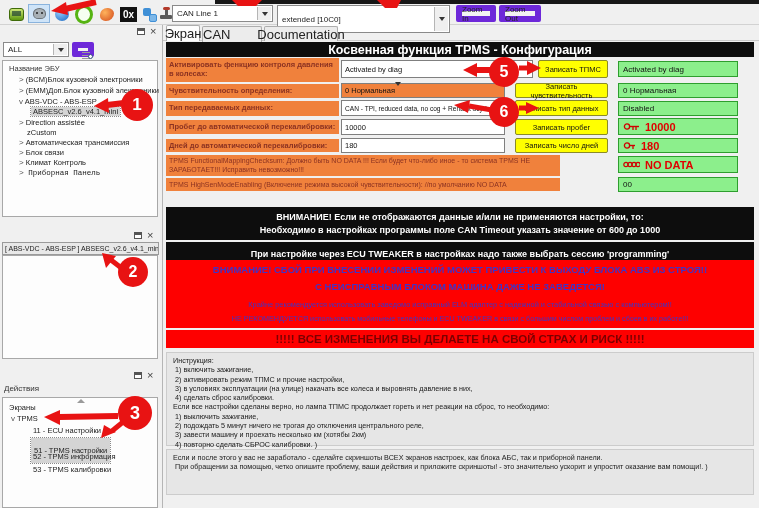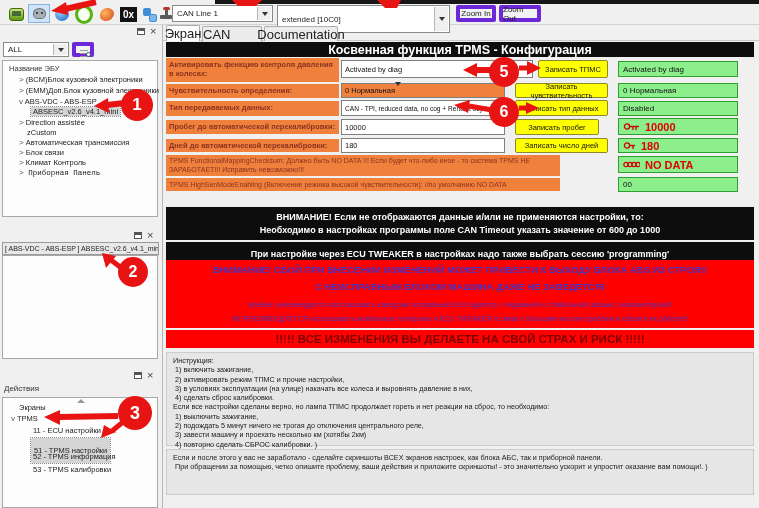--- a/index.html
+++ b/index.html
@@ -6,21 +6,21 @@
   body{font-family:"Liberation Sans","DejaVu Sans",sans-serif;background:#d9d9d9;}
   #app{position:relative;width:759px;height:508px;background:#f0f0f0;overflow:hidden;}
   .abs{position:absolute;box-sizing:border-box;}
   .txt{white-space:nowrap;}
   
   .tbtn{background:transparent;border:1px solid transparent;display:flex;align-items:center;justify-content:center;}
   .tbtn.sel{background:#cfe4f8;border:1px solid #8ab3dd;}
   .combo{background:#fff;border:1px solid #8a8a8a;font-size:8px;color:#222;display:flex;align-items:center;padding:0 4px;}
   .combo .arrowzone{position:absolute;right:1px;top:1px;bottom:1px;width:13px;border-left:1px solid #b5b5b5;background:#efefef;display:flex;align-items:center;justify-content:center;}
   .tri{width:0;height:0;border-left:3px solid transparent;border-right:3px solid transparent;border-top:4px solid #333;}
-  .wbtn{background:#f2f2f2;border:4px solid #6d28d9;font-size:8px;color:#222;display:flex;align-items:center;justify-content:center;border-radius:2px;}
+  .wbtn{background:#f2f2f2;border:6px solid #6d28d9;font-size:8px;color:#222;display:flex;align-items:center;justify-content:center;border-radius:2px;}
   
   .tab{font-size:13px;color:#222;display:flex;align-items:center;justify-content:center;border:1px solid #adadad;border-bottom:none;background:#ececec;border-radius:2px 2px 0 0;}
   .tab.active{background:#fdfdfd;height:16px;z-index:3;}
   
   .panelbox{background:#fdfdfd;border:1px solid #a8a8a8;}
   .treeitem{font-size:7.5px;color:#222;white-space:nowrap;}
   .expander{font-size:8px;color:#555;}
   .hl{background:#d4d4d4;outline:1px dotted #8a8a8a;}
   .dockx{font-size:11px;color:#444;line-height:8px;}
   .floaticon{width:8px;height:7px;border:1px solid #555;background:#fff;box-shadow:inset 0 2px 0 #555;display:inline-block;}
@@ -165,21 +165,21 @@
       <polygon points="2,2 16,5 6,17" fill="#e81313"></polygon>
   </svg>
 
   <span class="abs floaticon" style="left:134px;top:372px;"></span>
   <span class="abs dockx" style="left:147px;top:371px;">×</span>
 
   <div class="abs" style="left:4px;top:384px;font-size:8px;color:#333;">Действия</div>
 
   <div class="abs panelbox" style="left:2px;top:397px;width:156px;height:111px;">
     <span class="abs" style="left:74px;top:1px;width:0;height:0;border-left:4px solid transparent;border-right:4px solid transparent;border-bottom:4px solid #9a9a9a;"></span>
-    <div class="abs treeitem" style="left:16px;top:5px;">Экраны</div>
+    <div class="abs treeitem" style="left:6px;top:5px;">Экраны</div>
     <div class="abs treeitem" style="left:8px;top:16px;"><span class="expander">v</span> <span>TPMS</span></div>
     <div class="abs treeitem" style="left:30px;top:28px;">11 - ECU настройки</div>
     <div class="abs treeitem hl" style="left:28px;top:40px;padding:8px 3px;">51 - TPMS настройки</div>
     <div class="abs treeitem" style="left:30px;top:54px;">52 - TPMS информация</div>
     <div class="abs treeitem" style="left:30px;top:67px;">53 - TPMS калибровки</div>
   </div>
 
   <div class="abs numcircle" style="left:118px;top:396px;width:34px;height:34px;font-size:18px;">3</div>
   <svg class="abs arr" style="left:42px;top:409px;" width="78" height="16">
     <line x1="76" y1="7" x2="17" y2="8" stroke="#e81313" stroke-width="6"></line>
@@ -211,21 +211,21 @@
   <div class="abs ctl" style="left:341px;top:100px;width:164px;height:16px;font-size:6.6px;overflow:hidden;">
     <span style="white-space:nowrap;">CAN - TPI, reduced data, no cog  + Renault dcy fram</span>
   </div>
   <div class="abs ybtn" style="left:515px;top:100px;width:93px;height:16px;">Записать тип данных</div>
   <div class="abs green" style="left:618px;top:101px;width:120px;height:15px;">Disabled</div>
 
   <div class="abs olabel" style="left:166px;top:120px;width:173px;height:14px;">Пробег до автоматической перекалибровки:</div>
   <div class="abs ctl" style="left:341px;top:119px;width:164px;height:16px;">
       <span>10000</span>
     </div>
-  <div class="abs ybtn" style="left:515px;top:119px;width:84px;height:16px;">Записать пробег</div>
+  <div class="abs ybtn" style="left:515px;top:119px;width:93px;height:16px;">Записать пробег</div>
   <div class="abs green redval" style="left:618px;top:118px;width:120px;height:17px;">
     <svg width="17" height="9">
         <circle cx="4" cy="4.5" r="2.6" fill="none" stroke="#d00000" stroke-width="1.3"></circle>
         <line x1="7" y1="4.5" x2="16" y2="4.5" stroke="#d00000" stroke-width="1.4"></line>
         <line x1="10" y1="4.5" x2="10" y2="8" stroke="#d00000" stroke-width="1.3"></line>
         <line x1="13" y1="4.5" x2="13" y2="8" stroke="#d00000" stroke-width="1.3"></line>
       </svg>
     <span>10000</span>
   </div>
 

